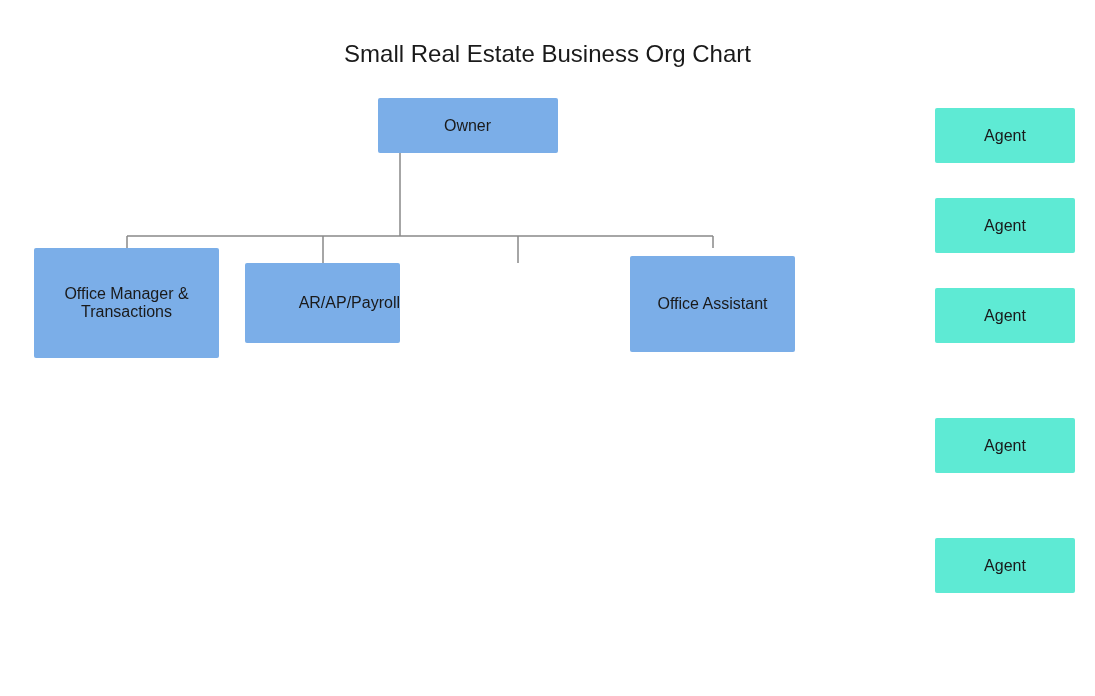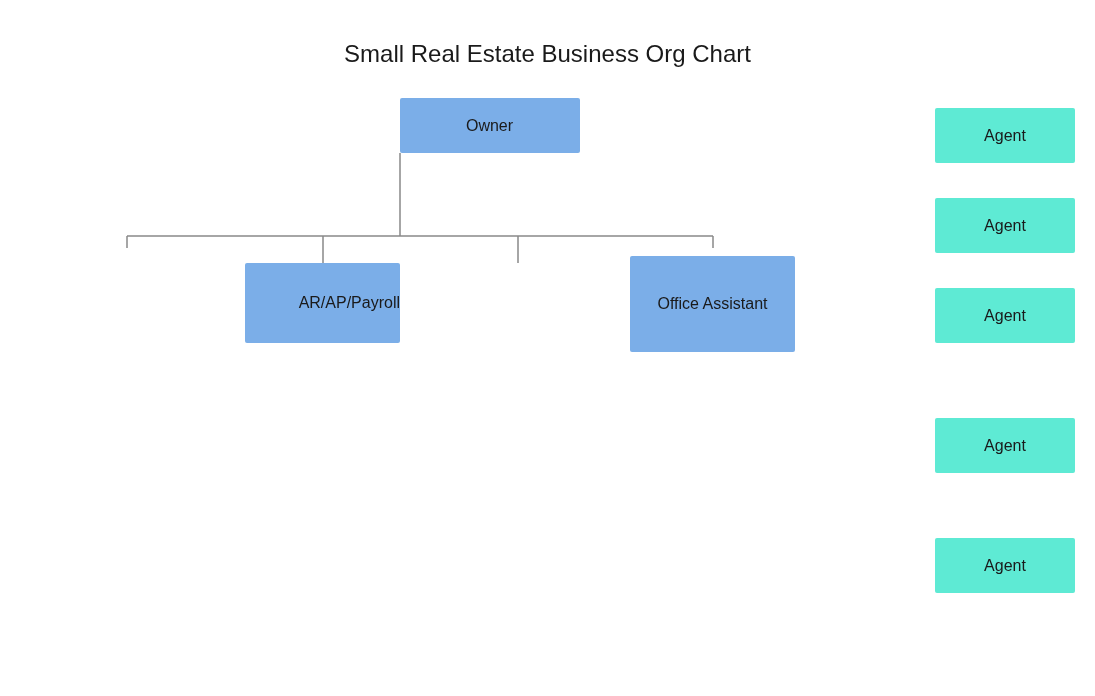--- a/index.html
+++ b/index.html
@@ -57,21 +57,20 @@
     .box-orange {
       background: #5eead4;
     }
 
     
     .owner-box {
       width: 180px;
       height: 55px;
       left: calc(50% - 90px - 80px);
       top: 0px;
-      margin-left: 22px;
     }
 
     
     .box-om {
       width: 185px;
       height: 110px;
       left: 34px;
       top: 150px;
     }
 
@@ -153,20 +152,23 @@
 
     <line x1="518" y1="138" x2="518" y2="165" stroke="#888" stroke-width="1.5"></line>
 
     <line x1="713" y1="138" x2="713" y2="150" stroke="#888" stroke-width="1.5"></line>
   </svg>
 
   <div class="box box-blue owner-box">
     <span>Owner</span>
   </div>
 
+  <div class="box box-blue box-om">
+    <span>Office Manager &amp; Transactions</span>
+  </div>
 
   <div class="box box-blue box-arap">
     <span>AR/AP/Payroll</span>
   </div>
 
 
   <div class="box box-blue box-oa">
     <span>Office Assistant</span>
   </div>
 

